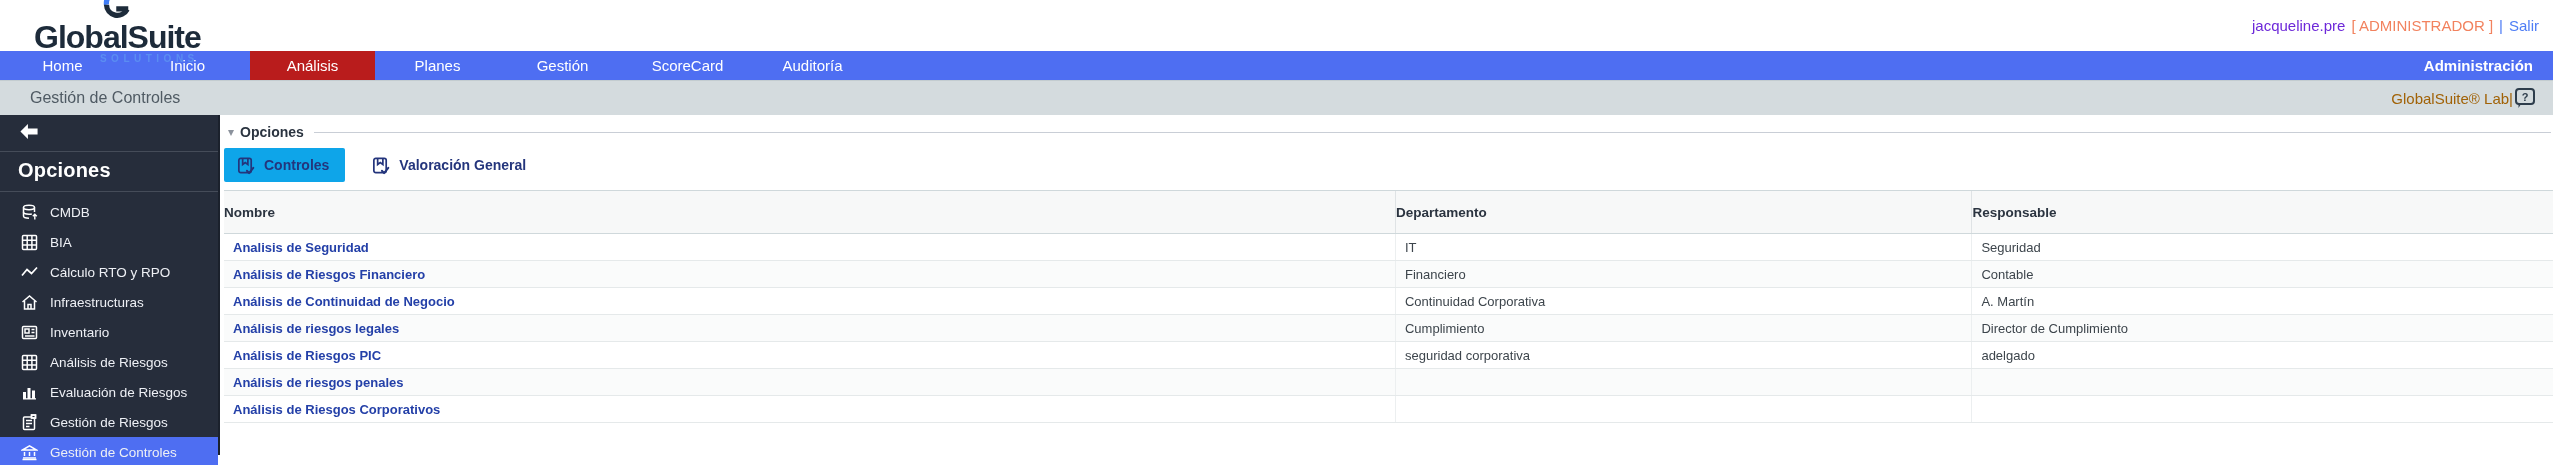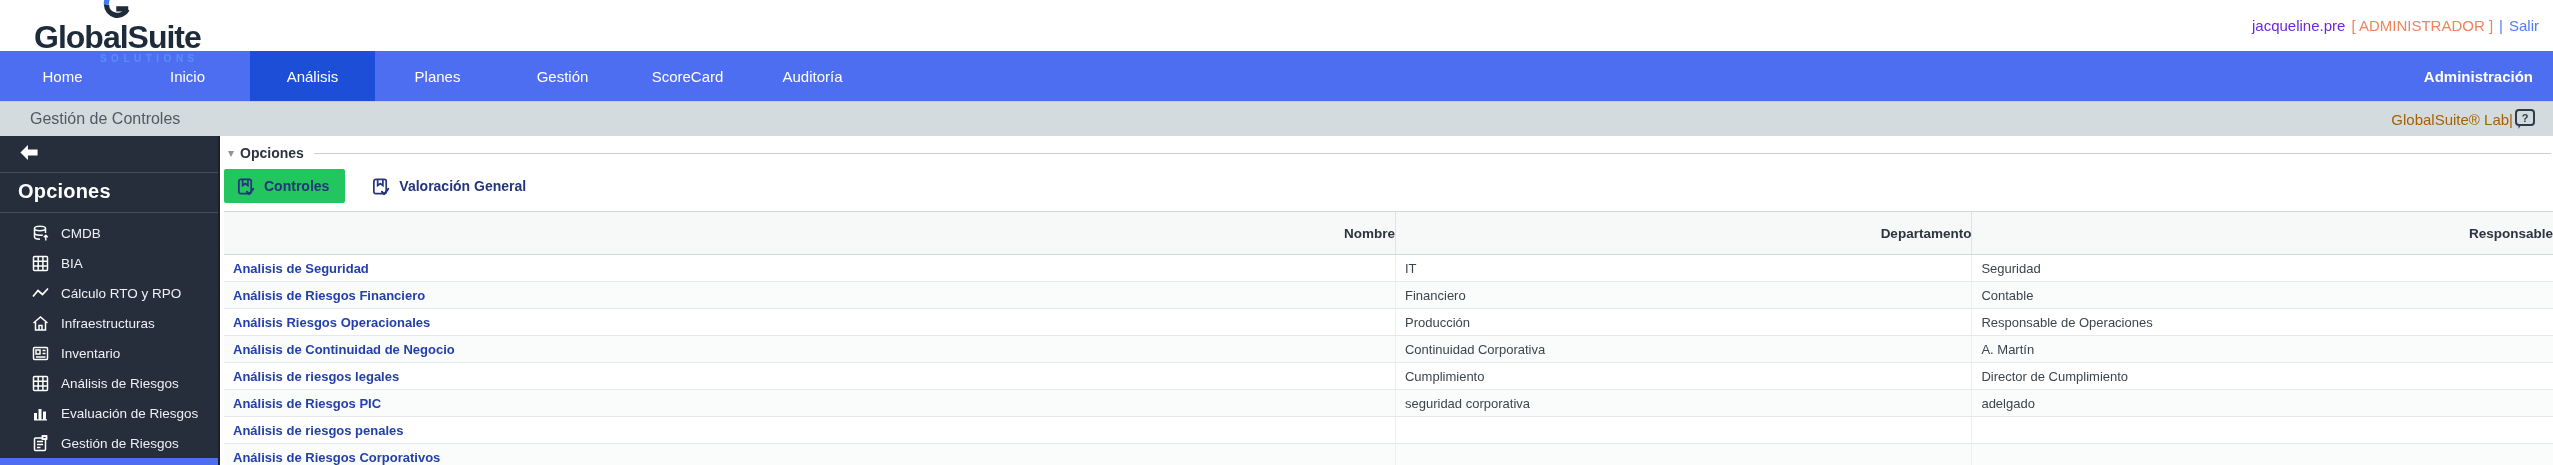--- a/index.html
+++ b/index.html
@@ -15,24 +15,24 @@
   .logo-text { font-size:32px; font-weight:bold; color:#1d2b3a; letter-spacing:-1px; }
   .logo-sub { font-size:10px; letter-spacing:4.5px; color:#5a8df2; align-self:flex-end;
               margin-top:1px; margin-right:2px; font-weight:bold; }
   .user-box { margin-right:14px; font-size:15px; display:flex; gap:6px; align-items:center; }
   .user-name { color:#6d28d9; cursor:pointer; }
   .user-role { color:#f2825e; }
   .user-sep  { color:#4e7df5; }
   .user-logout { color:#4e7df5; cursor:pointer; }
 
   
-  .nav-bar { height:50px; background:#4e6ef2; display:flex; align-items:stretch; }
+  .nav-bar { height:29px; background:#4e6ef2; display:flex; align-items:stretch; }
   .nav-tab { width:125px; display:flex; align-items:center; justify-content:center;
              color:#ffffff; font-size:15px; cursor:pointer; }
-  .nav-tab.active { background:#1d4ed8; }
+  .nav-tab.active { background:#b91c1c; }
   .nav-spacer { flex:1; }
   .nav-right { display:flex; align-items:center; padding:0 20px; color:#fff;
                font-size:15px; cursor:pointer;font-weight:bold; }
 
   
   .crumb-bar { height:35px; background:#d4dbde; display:flex; align-items:center;
                justify-content:space-between; border-top:1px solid #c3ccd0; }
   .crumb-title { margin-left:30px; font-size:16px; color:#4f5a63; }
   .crumb-right { margin-right:16px; display:flex; align-items:center; 
                  font-size:15px; color:#a16207; }
@@ -41,44 +41,44 @@
   
   .body-wrap { display:flex; height:340px; }
 
   
   .sidebar { width:220px; background:#262d3b; color:#fff; flex-shrink:0;
              border-right:2px solid #1b212c; }
   .sb-back { padding:9px 18px 8px; border-bottom:1px solid #454c59; cursor:pointer; }
   .sb-title { font-size:20px; font-weight:bold; padding:7px 18px 9px;
               border-bottom:1px solid #454c59; letter-spacing:0.2px; }
   .sb-list { padding-top:5px; }
-  .sb-item { height:30px; display:flex; align-items:center; padding-left:32px;
+  .sb-item { height:30px; display:flex; align-items:center; padding-left:21px;
              gap:12px; font-size:13.5px; color:#eef0f5; cursor:pointer; }
   .sb-item.active { background:#4e6ef2; }
   .sb-item svg { flex-shrink:0; }
 
   
   .main { flex:1; background:#fff; padding:7px 0 0 4px; }
   .fieldset-row { display:flex; align-items:center; gap:6px; padding-left:4px; height:20px; }
   .fieldset-caret { color:#8b929c; font-size:12px; cursor:pointer; }
   .fieldset-label { font-size:14px; font-weight:bold; color:#2b3440; }
   .fieldset-line { flex:1; height:1px; background:#c9ced6; margin:0 2px 0 4px; }
 
   .tabs-row { display:flex; gap:14px; margin:6px 0 8px 0; }
   .tab-btn { display:flex; align-items:center; gap:9px; padding:0 16px 0 12px;
              height:34px; border-radius:2px; cursor:pointer;
              font-size:14px; font-weight:bold; color:#24357c; }
-  .tab-btn.active { background:#22c55e; }
+  .tab-btn.active { background:#0ea5e9; }
   .tab-btn svg { overflow:visible; }
 
   
   table { width:100%; border-collapse:collapse; table-layout:fixed; }
   thead th { background:#f7f8f8; height:43px; font-size:13.5px; font-weight:bold;
              color:#2b3440; border-top:1px solid #cfd8db; border-bottom:1px solid #cfd8db;
-             text-align:right; }
+             text-align:left; }
   thead th + th { border-left:1px solid #dfe3e5; }
   tbody td { height:27px; font-size:13px; color:#3d454c; padding-left:9px;
              border-bottom:1px solid #e5e9ea; white-space:nowrap; overflow:hidden; }
   tbody td + td { border-left:1px solid #eceff0; }
   tbody tr:nth-child(even) td { background:#fafbfb; }
   td.name-cell { font-weight:bold; color:#2440a8; cursor:pointer; }
 </style>
 </head>
 <body>
 
@@ -268,25 +268,20 @@
           <td class="name-cell">Analisis de Seguridad</td>
           <td>IT</td>
           <td>Seguridad</td>
         </tr>
         <tr>
           <td class="name-cell">Análisis de Riesgos Financiero</td>
           <td>Financiero</td>
           <td>Contable</td>
         </tr>
         <tr>
-          <td class="name-cell">Análisis Riesgos Operacionales</td>
-          <td>Producción</td>
-          <td>Responsable de Operaciones</td>
-        </tr>
-        <tr>
           <td class="name-cell">Análisis de Continuidad de Negocio</td>
           <td>Continuidad Corporativa</td>
           <td>A. Martín</td>
         </tr>
         <tr>
           <td class="name-cell">Análisis de riesgos legales</td>
           <td>Cumplimiento</td>
           <td>Director de Cumplimiento</td>
         </tr>
         <tr>

